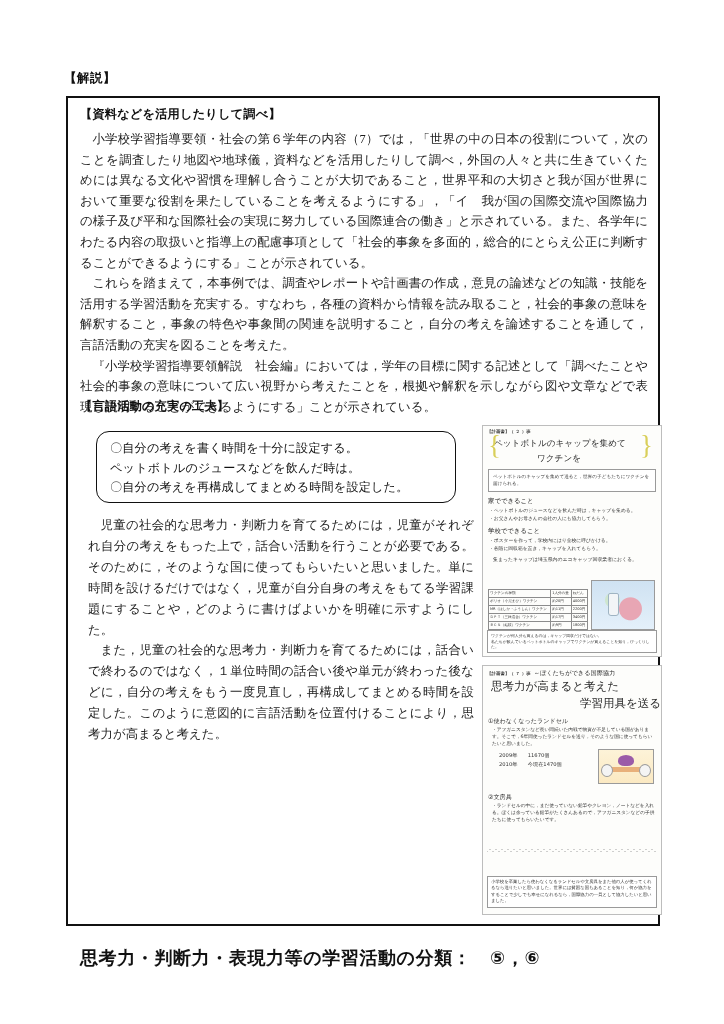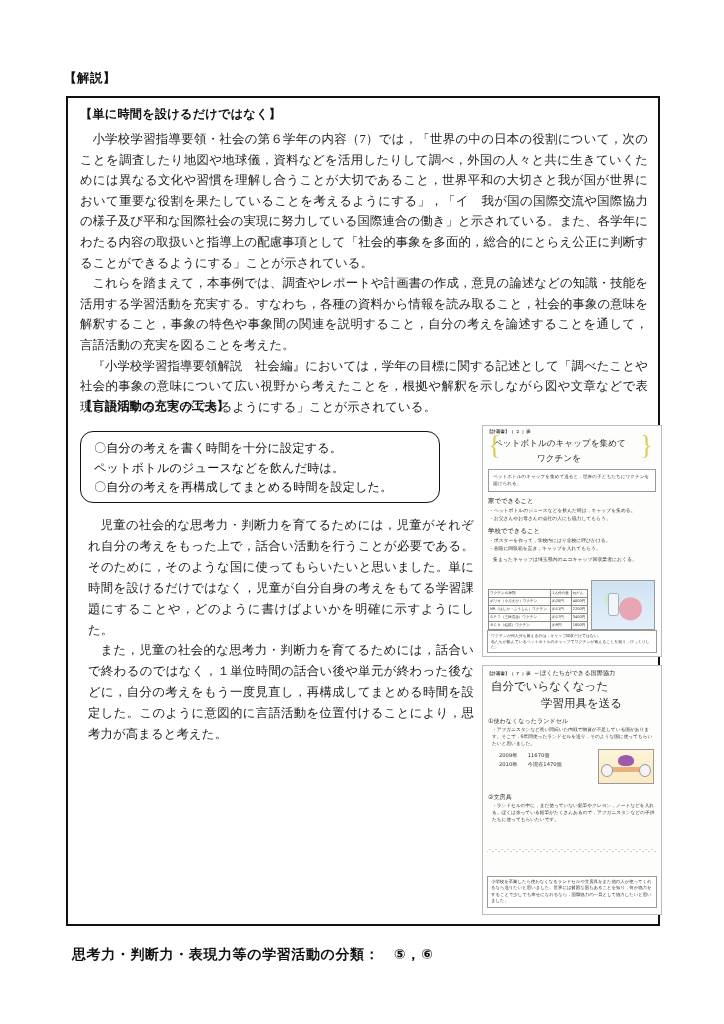--- a/index.html
+++ b/index.html
@@ -99,21 +99,21 @@
 
   #block-a { position: absolute; left: 0; top: 22px; width: 568px; }
   #block-a .para { width: 568px; }
 
   
   #lang-head { position: absolute; left: 0; top: 292px; width: 568px; }
 
   
   .point-box {
     position: absolute;
-    left: 0;
+    left: 16px;
     top: 324px;
     width: 360px;
     height: 72px;
     border: 1.6px solid #111;
     border-radius: 13px;
     box-sizing: border-box;
     background: #fff;
     padding: 7px 0 0 13px;
   }
   .point-line {
@@ -288,21 +288,21 @@
     white-space: nowrap;
   }
   .ws-big {
     font-family: "DejaVu Sans", "Liberation Sans", sans-serif;
     font-size: 11.5px;
     color: #2b2b2b;
     line-height: 17px;
     padding-left: 8px;
     white-space: nowrap;
   }
-  .ws-big.indent2 { padding-left: 58px; }
+  .ws-big.indent2 { padding-left: 58px; text-align: right; }
   .ws-item {
     font-family: "DejaVu Sans", "Liberation Sans", sans-serif;
     font-size: 6.1px;
     color: #2b2b2b;
     padding: 4px 0 0 5px;
     line-height: 9px;
   }
   .ws-para {
     font-family: "DejaVu Sans", "Liberation Sans", sans-serif;
     font-size: 4.7px;
@@ -366,41 +366,41 @@
   .ws-final div {
     font-family: "DejaVu Sans", "Liberation Sans", sans-serif;
     font-size: 4.4px;
     line-height: 6.6px;
     color: #333;
   }
 
   
   .footer-line {
     position: absolute;
-    left: 72px;
+    left: 80px;
     top: 946px;
     font-family: "DejaVu Sans", "Liberation Sans", sans-serif;
     font-weight: bold;
-    font-size: 14px;
+    font-size: 18px;
     color: #111;
     letter-spacing: 0.6px;
     white-space: nowrap;
   }
 </style>
 </head>
 <body>
 
 <div class="page">
 
   <div class="kaisetsu-label">【解説】</div>
 
   <div class="main-frame">
     <div class="frame-inner">
 
-      <div class="sec-head">【単に時間を設けるだけではなく】</div>
+      <div class="sec-head">【資料などを活用したりして調べ】</div>
 
       <div id="block-a">
         <p class="para">小学校学習指導要領・社会の第６学年の内容（7）では，「世界の中の日本の役割について，次のことを調査したり地図や地球儀，資料などを活用したりして調べ，外国の人々と共に生きていくためには異なる文化や習慣を理解し合うことが大切であること，世界平和の大切さと我が国が世界において重要な役割を果たしていることを考えるようにする」，「イ　我が国の国際交流や国際協力の様子及び平和な国際社会の実現に努力している国際連合の働き」と示されている。また、各学年にわたる内容の取扱いと指導上の配慮事項として「社会的事象を多面的，総合的にとらえ公正に判断することができるようにする」ことが示されている。</p>
         <p class="para">これらを踏まえて，本事例では、調査やレポートや計画書の作成，意見の論述などの知識・技能を活用する学習活動を充実する。すなわち，各種の資料から情報を読み取ること，社会的事象の意味を解釈すること，事象の特色や事象間の関連を説明すること，自分の考えを論述することを通して，言語活動の充実を図ることを考えた。</p>
         <p class="para">『小学校学習指導要領解説　社会編』においては，学年の目標に関する記述として「調べたことや社会的事象の意味について広い視野から考えたことを，根拠や解釈を示しながら図や文章などで表現し説明することができるようにする」ことが示されている。</p>
       </div>
 
       <div id="lang-head" class="sec-head-row">
         <span class="sec-head">【言語活動の充実の工夫】</span>
       </div>
@@ -487,21 +487,21 @@
             <div>私たちが飲んでいるペットボトルのキャップでワクチンが買えることを知り，びっくりした。</div>
           </div>
         </div>
 
         <div class="ws-sheet" id="ws-bottom">
           <div class="ws2-head">
             <span class="ws-tag" style="padding:0;">【計画書】（ ７ ）班</span>
             <span class="ws2-title">～ぼくたちができる国際協力</span>
           </div>
 
-          <div class="ws-big">自分でいらなくなった</div>
+          <div class="ws-big">思考力が高まると考えた</div>
           <div class="ws-big indent2">学習用具を送る</div>
 
           <div class="ws-item">①使わなくなったランドセル</div>
           <div class="ws-para">・アフガニスタンなど長い間続いた内戦で物資が不足している国があります。そこで，6年間使ったランドセルを送り，そのような国に使ってもらいたいと思いました。</div>
 
           <div style="position:relative;height:40px;">
             <div class="ws-years">2009年　　11670個</div>
             <div class="ws-years" style="padding-top:0;">2010年　　今現在1470個</div>
             <div class="ws-kids" style="top:1px;">
               <div class="blob"></div>

